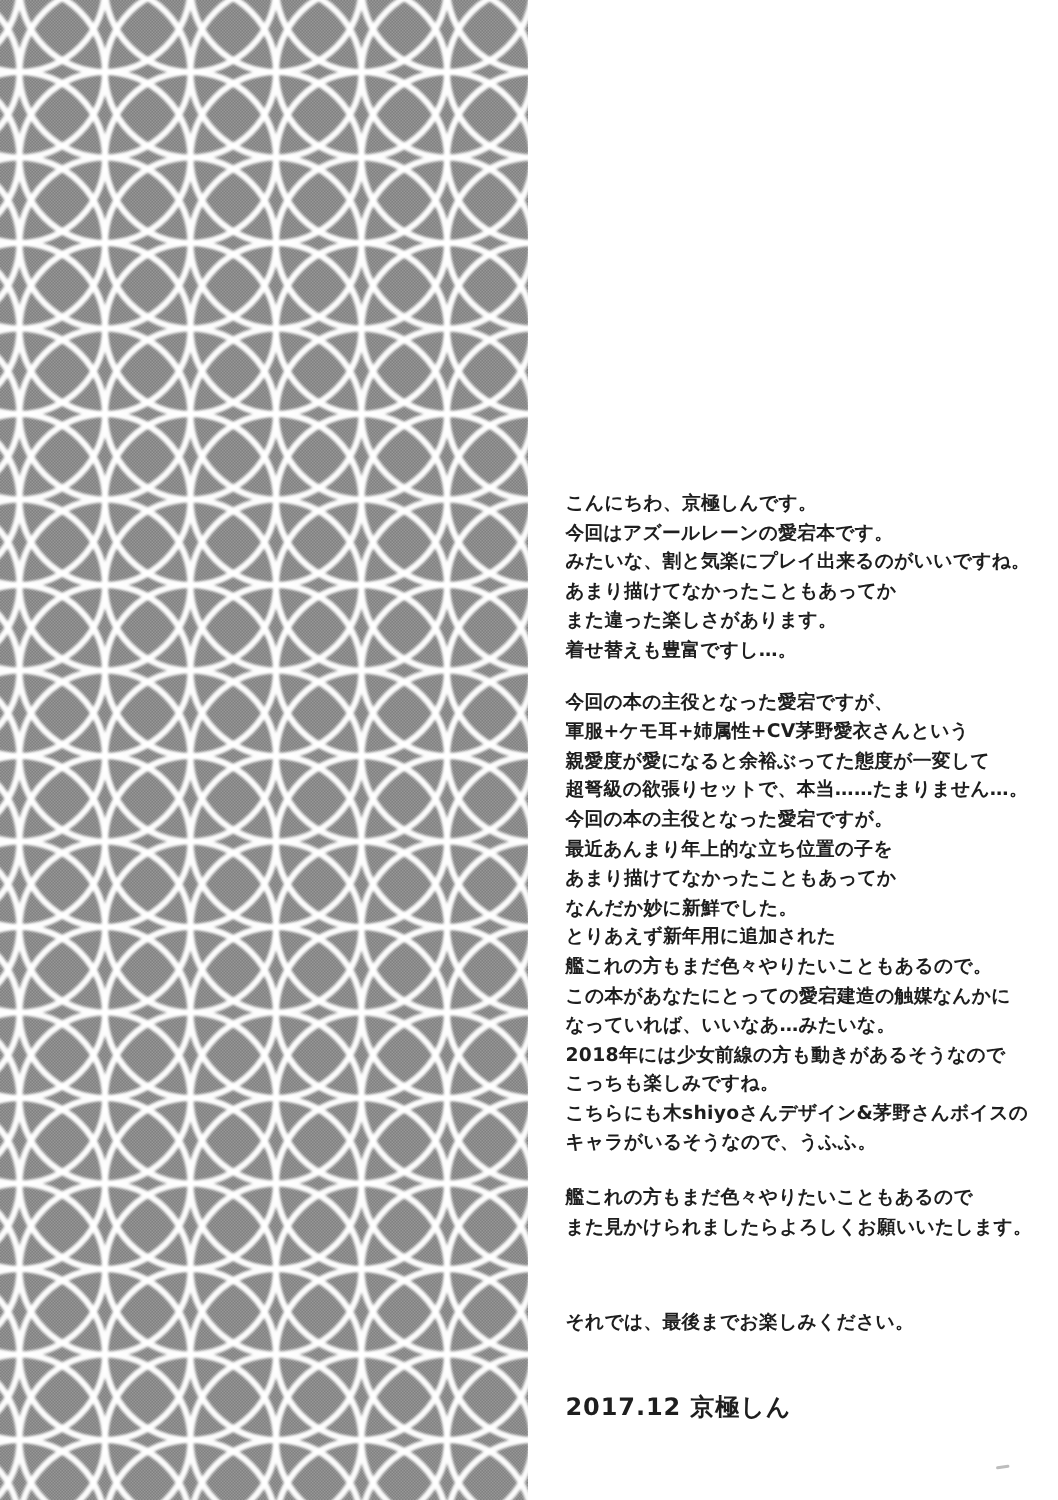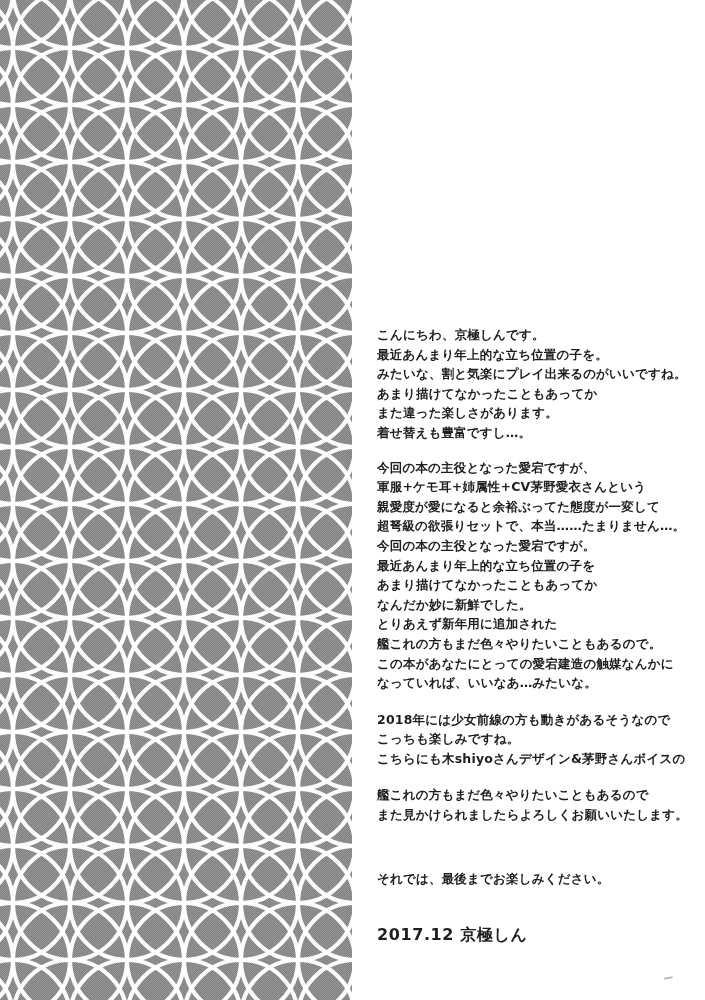--- a/index.html
+++ b/index.html
@@ -29,21 +29,21 @@
     color: #1e1e1e;
     font-size: 12.5px;
     line-height: 19.6px;
     font-weight: 700;
     letter-spacing: 0.2px;
     white-space: nowrap;
   }
   .para { margin: 0; padding: 0; }
   .para .line { display: block; }
   .para.p1 { margin-bottom: 15px; }
-  .para.p2 { margin-bottom: 17px; }
+  .para.p2 { }
   .para.p3 { margin-bottom: 17px; }
   .para.p4 { margin-bottom: 44px; }
   .para.p5 { margin-bottom: 37px; }
   .signature {
     margin: 0;
     font-size: 16px;
     letter-spacing: 0.6px;
   }
   .scan-artifact {
     position: absolute;
@@ -93,21 +93,21 @@
       </filter>
     </defs>
     <rect x="0" y="0" width="352" height="1000" fill="url(#ht)"></rect>
     <rect x="-4" y="-4" width="360" height="1008" fill="url(#shippou)" filter="url(#soft)"></rect>
   </svg>
 
   <div class="text-col">
 
     <p class="para p1">
       <span class="line">こんにちわ、京極しんです。</span>
-      <span class="line">最近あんまり年上的な立ち位置の子を。</span>
+      <span class="line">今回はアズールレーンの愛宕本です。</span>
       <span class="line">みたいな、割と気楽にプレイ出来るのがいいですね。</span>
       <span class="line">あまり描けてなかったこともあってか</span>
       <span class="line">また違った楽しさがあります。</span>
       <span class="line">着せ替えも豊富ですし…。</span>
     </p>
 
     <p class="para p2">
       <span class="line">今回の本の主役となった愛宕ですが、</span>
       <span class="line">軍服+ケモ耳+姉属性+CV茅野愛衣さんという</span>
       <span class="line">親愛度が愛になると余裕ぶってた態度が一変して</span>
@@ -119,20 +119,21 @@
       <span class="line">とりあえず新年用に追加された</span>
       <span class="line">艦これの方もまだ色々やりたいこともあるので。</span>
       <span class="line">この本があなたにとっての愛宕建造の触媒なんかに</span>
       <span class="line">なっていれば、いいなあ…みたいな。</span>
     </p>
 
     <p class="para p3">
       <span class="line">2018年には少女前線の方も動きがあるそうなので</span>
       <span class="line">こっちも楽しみですね。</span>
       <span class="line">こちらにも木shiyoさんデザイン&amp;茅野さんボイスの</span>
+      <span class="line">キャラがいるそうなので、うふふ。</span>
     </p>
 
     <p class="para p4">
       <span class="line">艦これの方もまだ色々やりたいこともあるので</span>
       <span class="line">また見かけられましたらよろしくお願いいたします。</span>
     </p>
 
     <p class="para p5">
       <span class="line">それでは、最後までお楽しみください。</span>
     </p>

